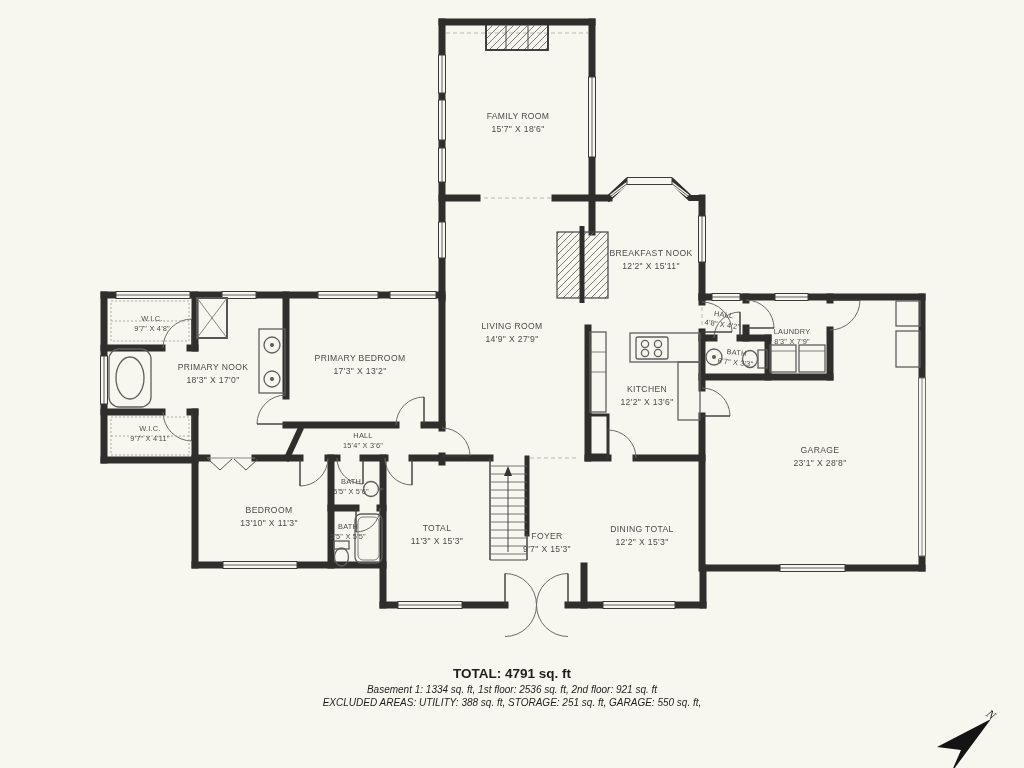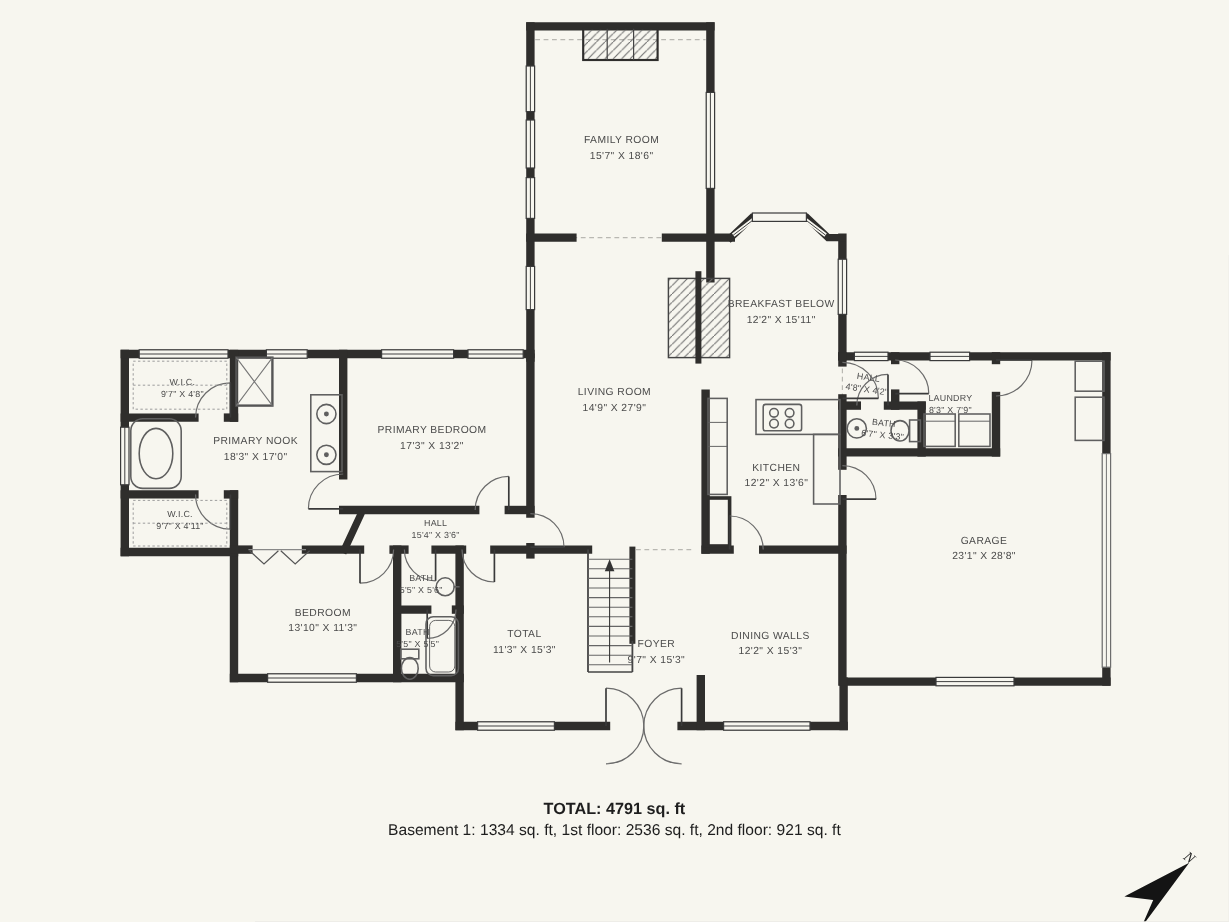--- a/index.html
+++ b/index.html
@@ -15,21 +15,21 @@
     color:#4b4b4b;font-size:8.6px;line-height:1.5;letter-spacing:.35px;
   }
   .rlabel .nm{display:block;}
   .rlabel .dm{display:block;}
   .rlabel.sm{font-size:7.4px;line-height:1.35;letter-spacing:.2px;}
   .footer{
     position:absolute;left:0;top:666px;width:1024px;text-align:center;
     color:#1e1e1e;
   }
   .footer .total{font-size:13.5px;font-weight:bold;margin-bottom:3px;}
-  .footer .ln{font-size:13px;margin-top:2px;}
+  .footer .ln{font-size:10px;margin-top:2px;font-style:italic;}
 </style>
 </head>
 <body>
 
 <div class="stage">
 
 <svg width="1024" height="768" viewBox="0 0 1024 768">
   <defs>
     <pattern id="hatch" width="7" height="7" patternUnits="userSpaceOnUse">
       <path d="M0,7 L7,0" stroke="#6f6f6f" stroke-width="0.9"></path>
@@ -299,21 +299,21 @@
     <polygon points="991,719 937,747 961,750 951,773" fill="#141414"></polygon>
     <text x="988" y="716" font-size="12" font-style="italic" fill="#222" font-family="Liberation Serif, DejaVu Serif, serif" transform="rotate(38 988 712)">N</text>
   </g>
 </svg>
 
 <div class="rlabel" style="left:518px;top:123px">
       <span class="nm">FAMILY ROOM</span>
       <span class="dm">15'7" X 18'6"</span>
     </div>
 <div class="rlabel" style="left:651px;top:260px">
-      <span class="nm">BREAKFAST BELOW</span>
+      <span class="nm">BREAKFAST NOOK</span>
       <span class="dm">12'2" X 15'11"</span>
     </div>
 <div class="rlabel" style="left:512px;top:333px">
       <span class="nm">LIVING ROOM</span>
       <span class="dm">14'9" X 27'9"</span>
     </div>
 <div class="rlabel" style="left:647px;top:396px">
       <span class="nm">KITCHEN</span>
       <span class="dm">12'2" X 13'6"</span>
     </div>
@@ -367,22 +367,23 @@
     </div>
 <div class="rlabel" style="left:437px;top:535px">
       <span class="nm">TOTAL</span>
       <span class="dm">11'3" X 15'3"</span>
     </div>
 <div class="rlabel" style="left:547px;top:543px">
       <span class="nm">FOYER</span>
       <span class="dm">9'7" X 15'3"</span>
     </div>
 <div class="rlabel" style="left:642px;top:536px">
-      <span class="nm">DINING WALLS</span>
+      <span class="nm">DINING TOTAL</span>
       <span class="dm">12'2" X 15'3"</span>
     </div>
 
 <div class="footer">
   <div class="total">TOTAL: 4791 sq. ft</div>
   <div class="ln">Basement 1: 1334 sq. ft, 1st floor: 2536 sq. ft, 2nd floor: 921 sq. ft</div>
+  <div class="ln">EXCLUDED AREAS: UTILITY: 388 sq. ft, STORAGE: 251 sq. ft, GARAGE: 550 sq. ft,</div>
 </div>
 
 </div>
 
 </body></html>

